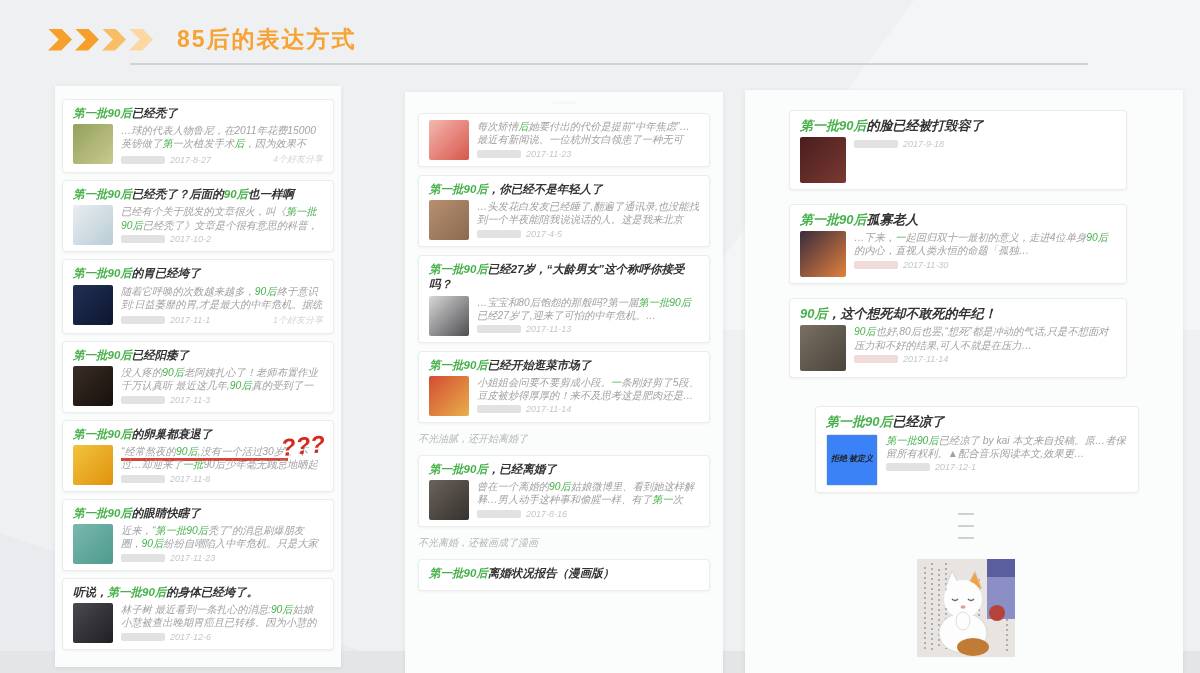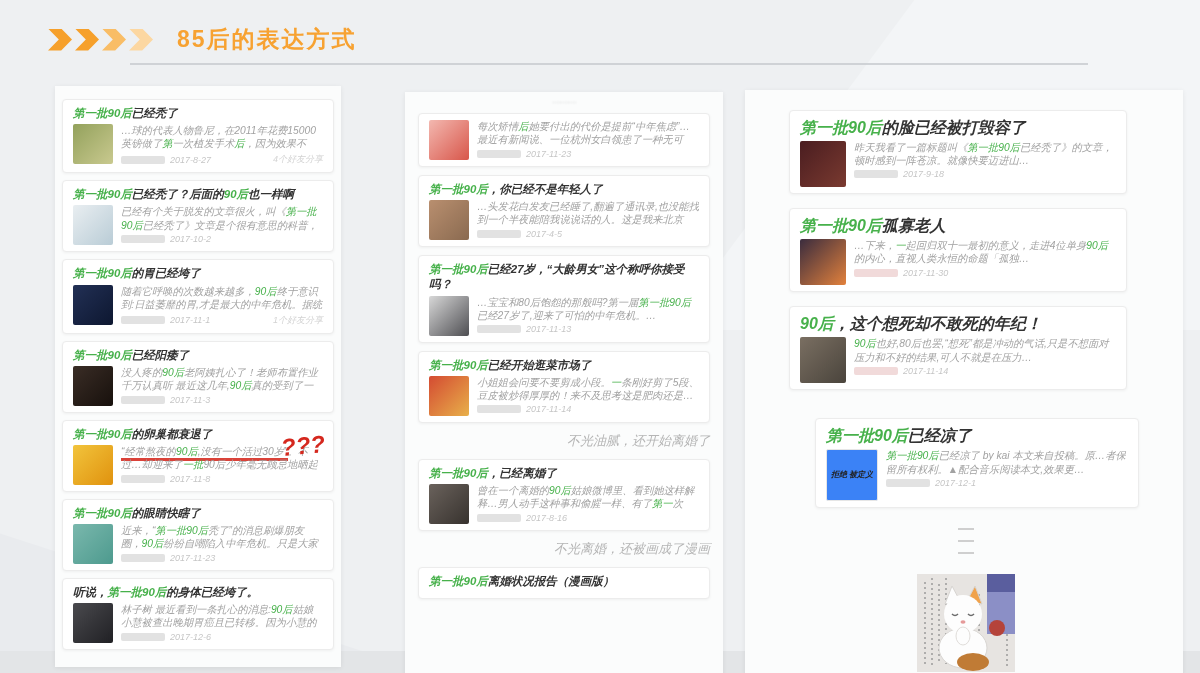--- a/index.html
+++ b/index.html
@@ -35,26 +35,26 @@
   .excerpt{font-size:10.3px;color:#a2a2a2;line-height:1.28;max-height:27px;overflow:hidden;}
   .meta{display:flex;align-items:center;gap:5px;font-size:9px;color:#c6c6c6;margin-top:2px;}
   .src{width:44px;height:8px;border-radius:2px;background:#e2e2e2;filter:blur(.7px);flex:none;}
   .src.pink{background:#f1dada;}
   .meta-right{margin-left:auto;color:#d3d3d3;}
   .hl{color:#47b14b;}
   .u{border-bottom:3px solid rgba(213,40,30,.88);padding-bottom:1px;margin-top:32px;}
   .qmarks{position:absolute;top:13px;right:8px;font-size:24px;font-weight:800;color:#d5281e;
           transform:rotate(-5deg);letter-spacing:0;line-height:1;z-index:2;}
   
-  .caption{font-size:13px;color:#b5b5b5;text-align:right;filter:blur(.45px);padding:1px 0;flex:none;}
+  .caption{font-size:10px;color:#b5b5b5;text-align:left;filter:blur(.45px);padding:1px 0;flex:none;}
   .topcut{font-size:8px;color:#c4c4c4;text-align:center;filter:blur(.9px);height:9px;line-height:9px;
           margin:-6px 0 -2px;flex:none;}
   .panel3 .card{width:316px;}
   .panel3 .card.offset{width:302px;margin-left:26px;margin-top:14px;}
-  .panel3 .card-title{font-size:16px;}
+  .panel3 .card-title{font-size:13px;}
   .panel3 .thumb{width:46px;height:46px;}
   .panel3 .excerpt{max-height:28px;}
   .dashes{width:302px;margin-left:26px;display:flex;flex-direction:column;align-items:center;
           gap:10px;padding:6px 0 0;flex:none;}
   .dash-bar{width:16px;height:2px;background:#cfcfcf;}
   .catwrap{width:302px;margin-left:26px;display:flex;justify-content:center;padding-top:6px;flex:none;}
 </style>
 </head>
 <body>
 
@@ -241,21 +241,20 @@
       <div class="card">
         <div class="card-title"><span class="hl">第一批90后</span><span>离婚状况报告（漫画版）</span></div>
       </div>
     </div>
   <div class="panel panel3">
       <div class="card">
         <div class="card-title"><span class="hl">第一批90后</span><span>的脸已经被打毁容了</span></div>
         <div class="card-row">
           <div class="thumb" style="background: linear-gradient(135deg, rgb(74, 29, 32), rgb(122, 58, 48));"></div>
           <div class="card-content">
-            <div class="excerpt"><span>昨天我看了一篇标题叫《</span><span class="hl">第一批90后</span><span>已经秃了》的文章，顿时感到一阵苍凉。就像快要迈进山…</span></div>
             <div class="meta">
               <span class="src"></span>
               <span class="date">2017-9-18</span>
             </div>
           </div>
         </div>
       </div>
       <div class="card">
         <div class="card-title"><span class="hl">第一批90后</span><span>孤寡老人</span></div>
         <div class="card-row">

